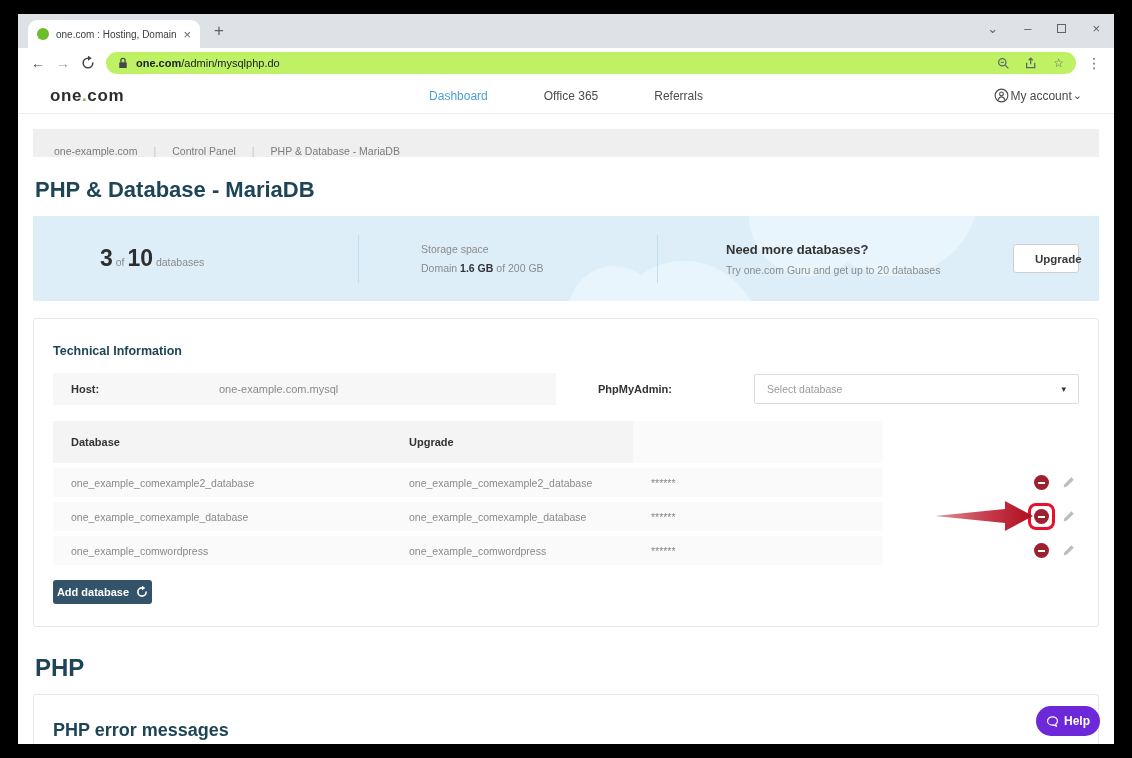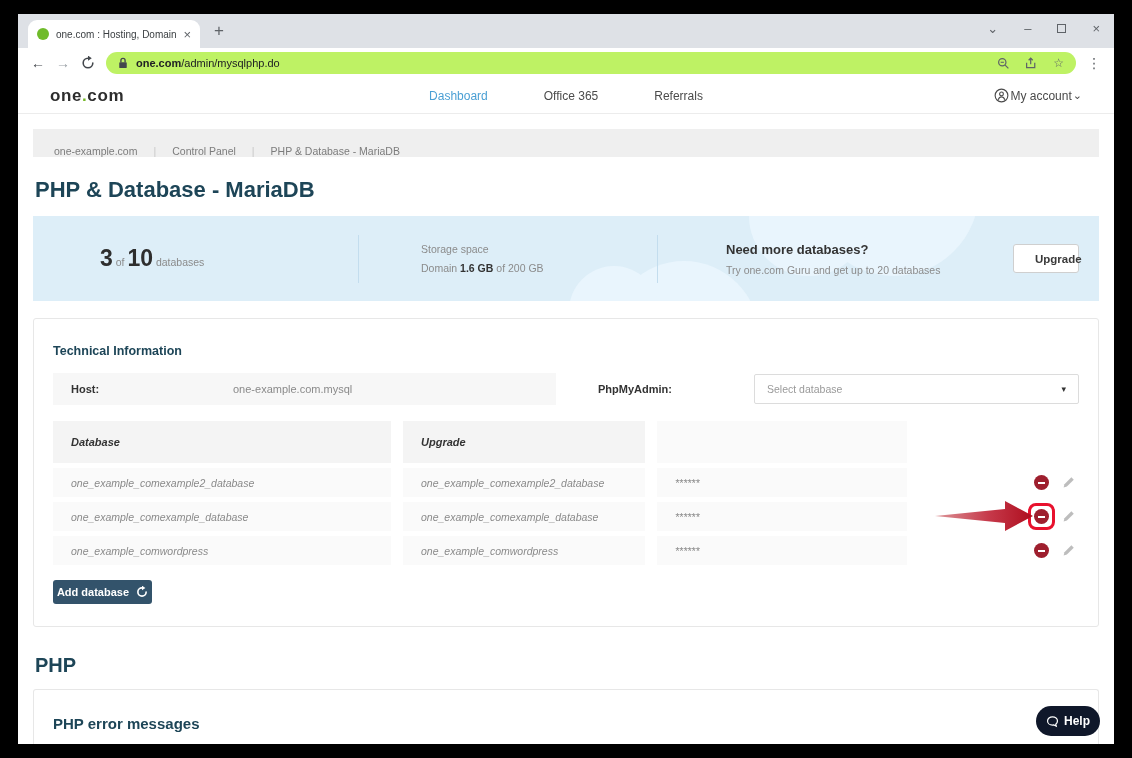--- a/index.html
+++ b/index.html
@@ -55,49 +55,49 @@
   .b-storage b { color:#333; }
   .b-promo { flex:1; padding-left:20px; }
   .promo-title { font-size:13px; font-weight:bold; color:#333; }
   .promo-sub { font-size:10.5px; color:#8b8b8b; margin-top:7px; }
   .upgrade-btn { margin-right:20px; width:66px; height:29px; background:#fff; border:1px solid #cfcfcf; border-radius:3px; font-size:11.5px; color:#3a3a3a; font-weight:600; font-family:inherit; z-index:1; cursor:pointer;padding-left:21px; }
 
   .main-card { margin-top:17px; background:#fff; border:1px solid #e7e7e7; border-radius:3px; padding:19px 19px 22px 19px; }
   .tech-title { font-size:12.5px; font-weight:bold; color:#1d4557; margin:6px 0 15px 0; }
   .tech-row { display:flex; gap:30px; }
   .host-box { width:503px; height:32px; background:#f7f7f7; display:flex; align-items:center; padding:0 18px; font-size:11px; }
-  .host-label { font-weight:bold; color:#333; width:162px; }
+  .host-label { font-weight:bold; color:#333; width:148px; }
   .host-value { color:#8a8a8a; }
   .pma-box { flex:1; display:flex; align-items:center; font-size:11px; }
   .pma-label { font-weight:bold; color:#333; width:168px; padding-left:12px; }
   .select { flex:1; height:30px; border:1px solid #dcdcdc; border-radius:2px; display:flex; align-items:center; padding:0 12px; font-size:10.5px; color:#9a9a9a; background:#fff; cursor:pointer; }
   .caret { margin-left:auto; font-size:9px; color:#333; }
 
-  .db-grid { display:grid; grid-template-columns:338px 242px 250px 1fr; column-gap:12px;font-style:italic; }
+  .db-grid { display:grid; grid-template-columns:338px 242px 250px 1fr; column-gap:0; }
   .db-head { margin-top:16px; }
   .db-head .cell { height:42px; background:#f4f4f4; display:flex; align-items:center; padding:0 18px; font-size:11px; font-weight:bold; color:#333; }
   .db-head .cell.actions { background:#fafafa; }
   .db-row { margin-top:5px; }
   .db-row .cell { height:29px; background:#fafafa; display:flex; align-items:center; padding:0 18px; font-size:10.5px; color:#8a8a8a; }
   .db-row .cell.actions { background:transparent; justify-content:flex-end; gap:7px; padding:0 4px 0 0; position:relative; }
   .ring { padding:3px; border:3px solid transparent; border-radius:8px; display:flex; }
   .db-row.highlighted .ring { border-color:#e8112d; }
   .delete-btn { width:15px; height:15px; border-radius:50%; background:#9e1f2e; position:relative; cursor:pointer; }
   .delete-btn::after { content:""; position:absolute; left:4px; top:6.5px; width:7px; height:2px; background:#fff; }
   .pencil { cursor:pointer; }
   .arrow-wrap { display:none; position:absolute; right:44px; top:50%; transform:translateY(-50%); }
   .db-row.highlighted .arrow-wrap { display:block; }
 
   .add-db-btn { margin-top:15px; width:99px; height:24px; background:#33536b; border:none; border-radius:3px; color:#fff; font-size:11px; font-weight:bold; font-family:inherit; display:flex; align-items:center; justify-content:center; gap:7px; cursor:pointer; }
 
-  .php-title { font-size:20px; color:#1d4557; font-weight:600; margin:27px 0 0 2px; }
+  .php-title { font-size:24px; color:#1d4557; font-weight:600; margin:27px 0 0 2px; }
   .php-card { margin-top:12px; background:#fff; border:1px solid #e7e7e7; border-radius:3px 3px 0 0; padding:25px 19px 40px 19px; border-bottom:none; }
-  .php-card-title { font-size:15px; font-weight:bold; color:#1d4557; }
-
-  .help-btn { position:absolute; right:14px; bottom:8px; width:64px; height:30px; background:#0f172a; border:none; border-radius:15px; color:#fff; font-size:12px; font-weight:bold; font-family:inherit; display:flex; align-items:center; justify-content:center; gap:5px; cursor:pointer; }
+  .php-card-title { font-size:18px; font-weight:bold; color:#1d4557; }
+
+  .help-btn { position:absolute; right:14px; bottom:8px; width:64px; height:30px; background:#6d28d9; border:none; border-radius:15px; color:#fff; font-size:12px; font-weight:bold; font-family:inherit; display:flex; align-items:center; justify-content:center; gap:5px; cursor:pointer; }
 </style>
 </head>
 <body>
 
 <div class="browser-window">
 
   <div class="tab-bar">
     <div class="tab">
       <span class="favicon"></span>
       <span class="tab-title">one.com : Hosting, Domain, Emai</span>

